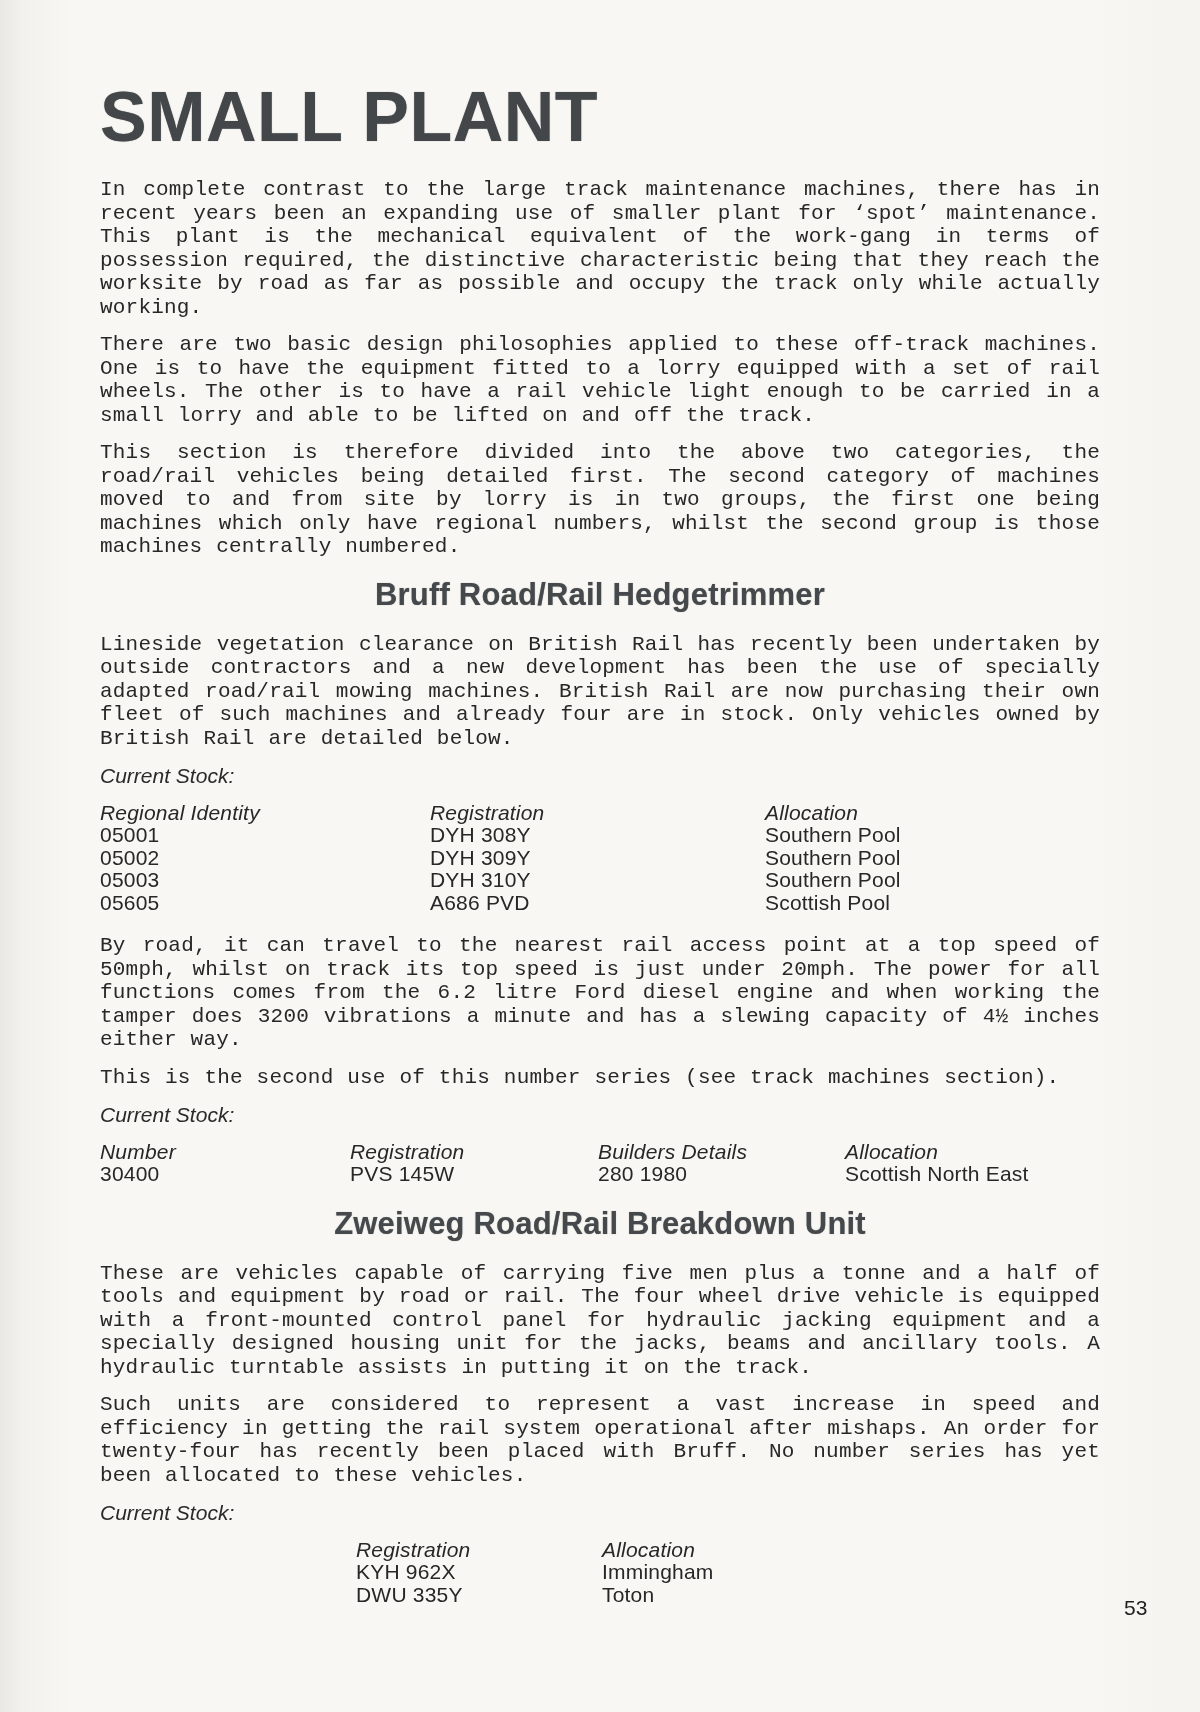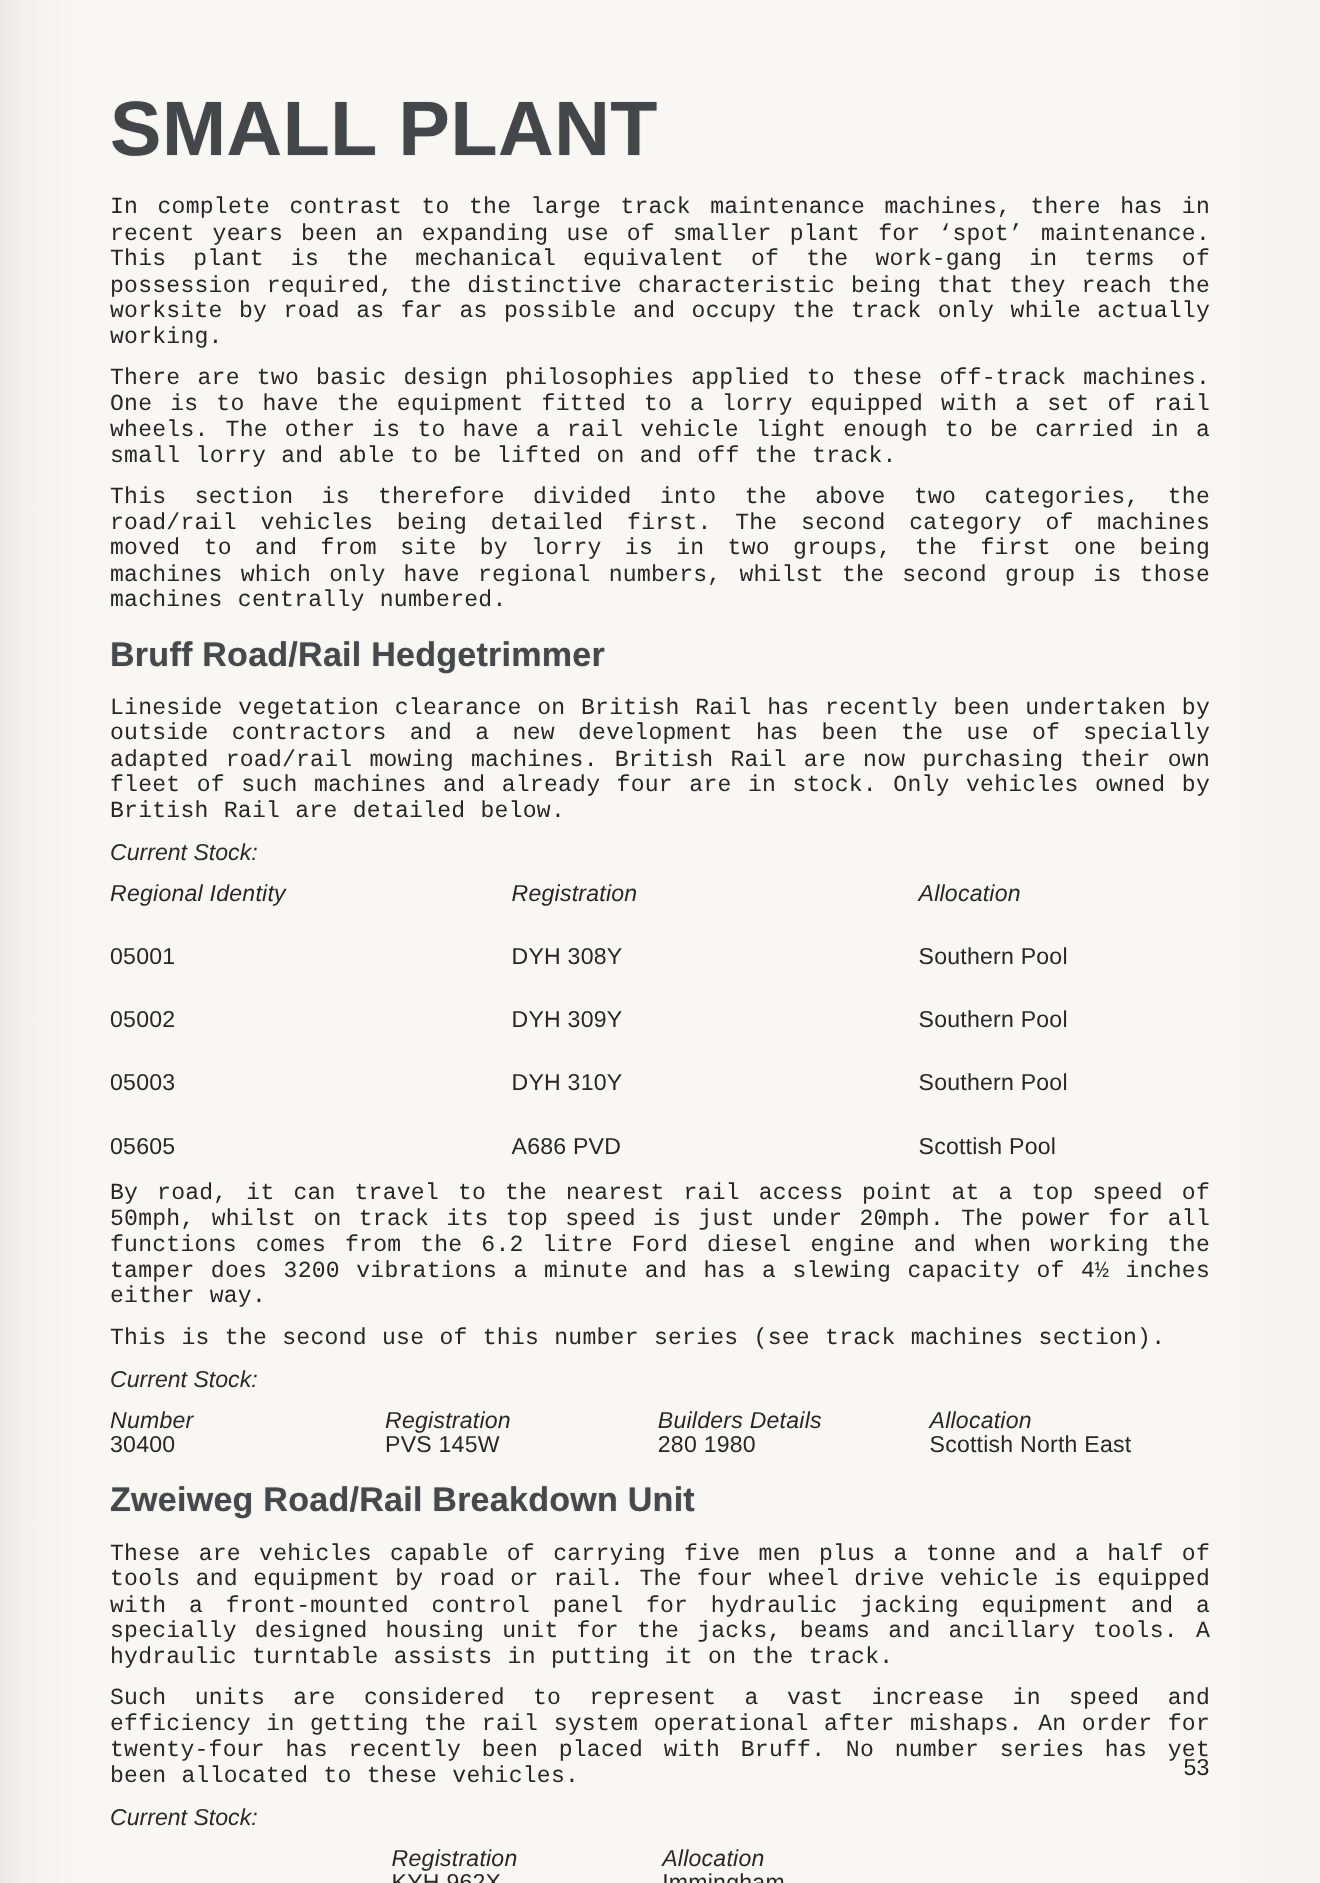--- a/index.html
+++ b/index.html
@@ -40,44 +40,45 @@
     font-family: Liberation Mono, monospace;
   }
   .section-heading {
     margin: 18px 0 20px 0;
     font-size: 31px;
     line-height: 36px;
     font-weight: 700;
     letter-spacing: 0.2px;
     color: #46494c;
     text-shadow: 0 0 1px rgba(70,73,76,0.5);
+    text-align: center;
   }
   .stock-label {
     margin: 0 0 14px 0;
     font-size: 21px;
     line-height: 23.5px;
     font-style: italic;
     color: #2a2a2a;
   }
   .stock-table {
     display: grid;
     margin: 0 0 20px 0;
     font-size: 21px;
     line-height: 22.5px;
     letter-spacing: 0.2px;
     color: #272727;
   }
-  .grid-bruff   { grid-template-columns: 330px 335px 1fr; gap: 35px; }
+  .grid-bruff   { grid-template-columns: 330px 335px 1fr; }
   .grid-matisa  { grid-template-columns: 250px 248px 247px 1fr; }
   .grid-zweiweg { grid-template-columns: 246px 1fr; margin-left: 256px; }
   .th { font-style: italic; }
   .page-number {
     position: absolute;
     top: 1596px;
-    left: 1076px;
+    left: 1124px;
     font-size: 21px;
     line-height: 23px;
     color: #1f1f1f;
   }
 </style>
 </head>
 <body>
 
 <div class="page">
 

